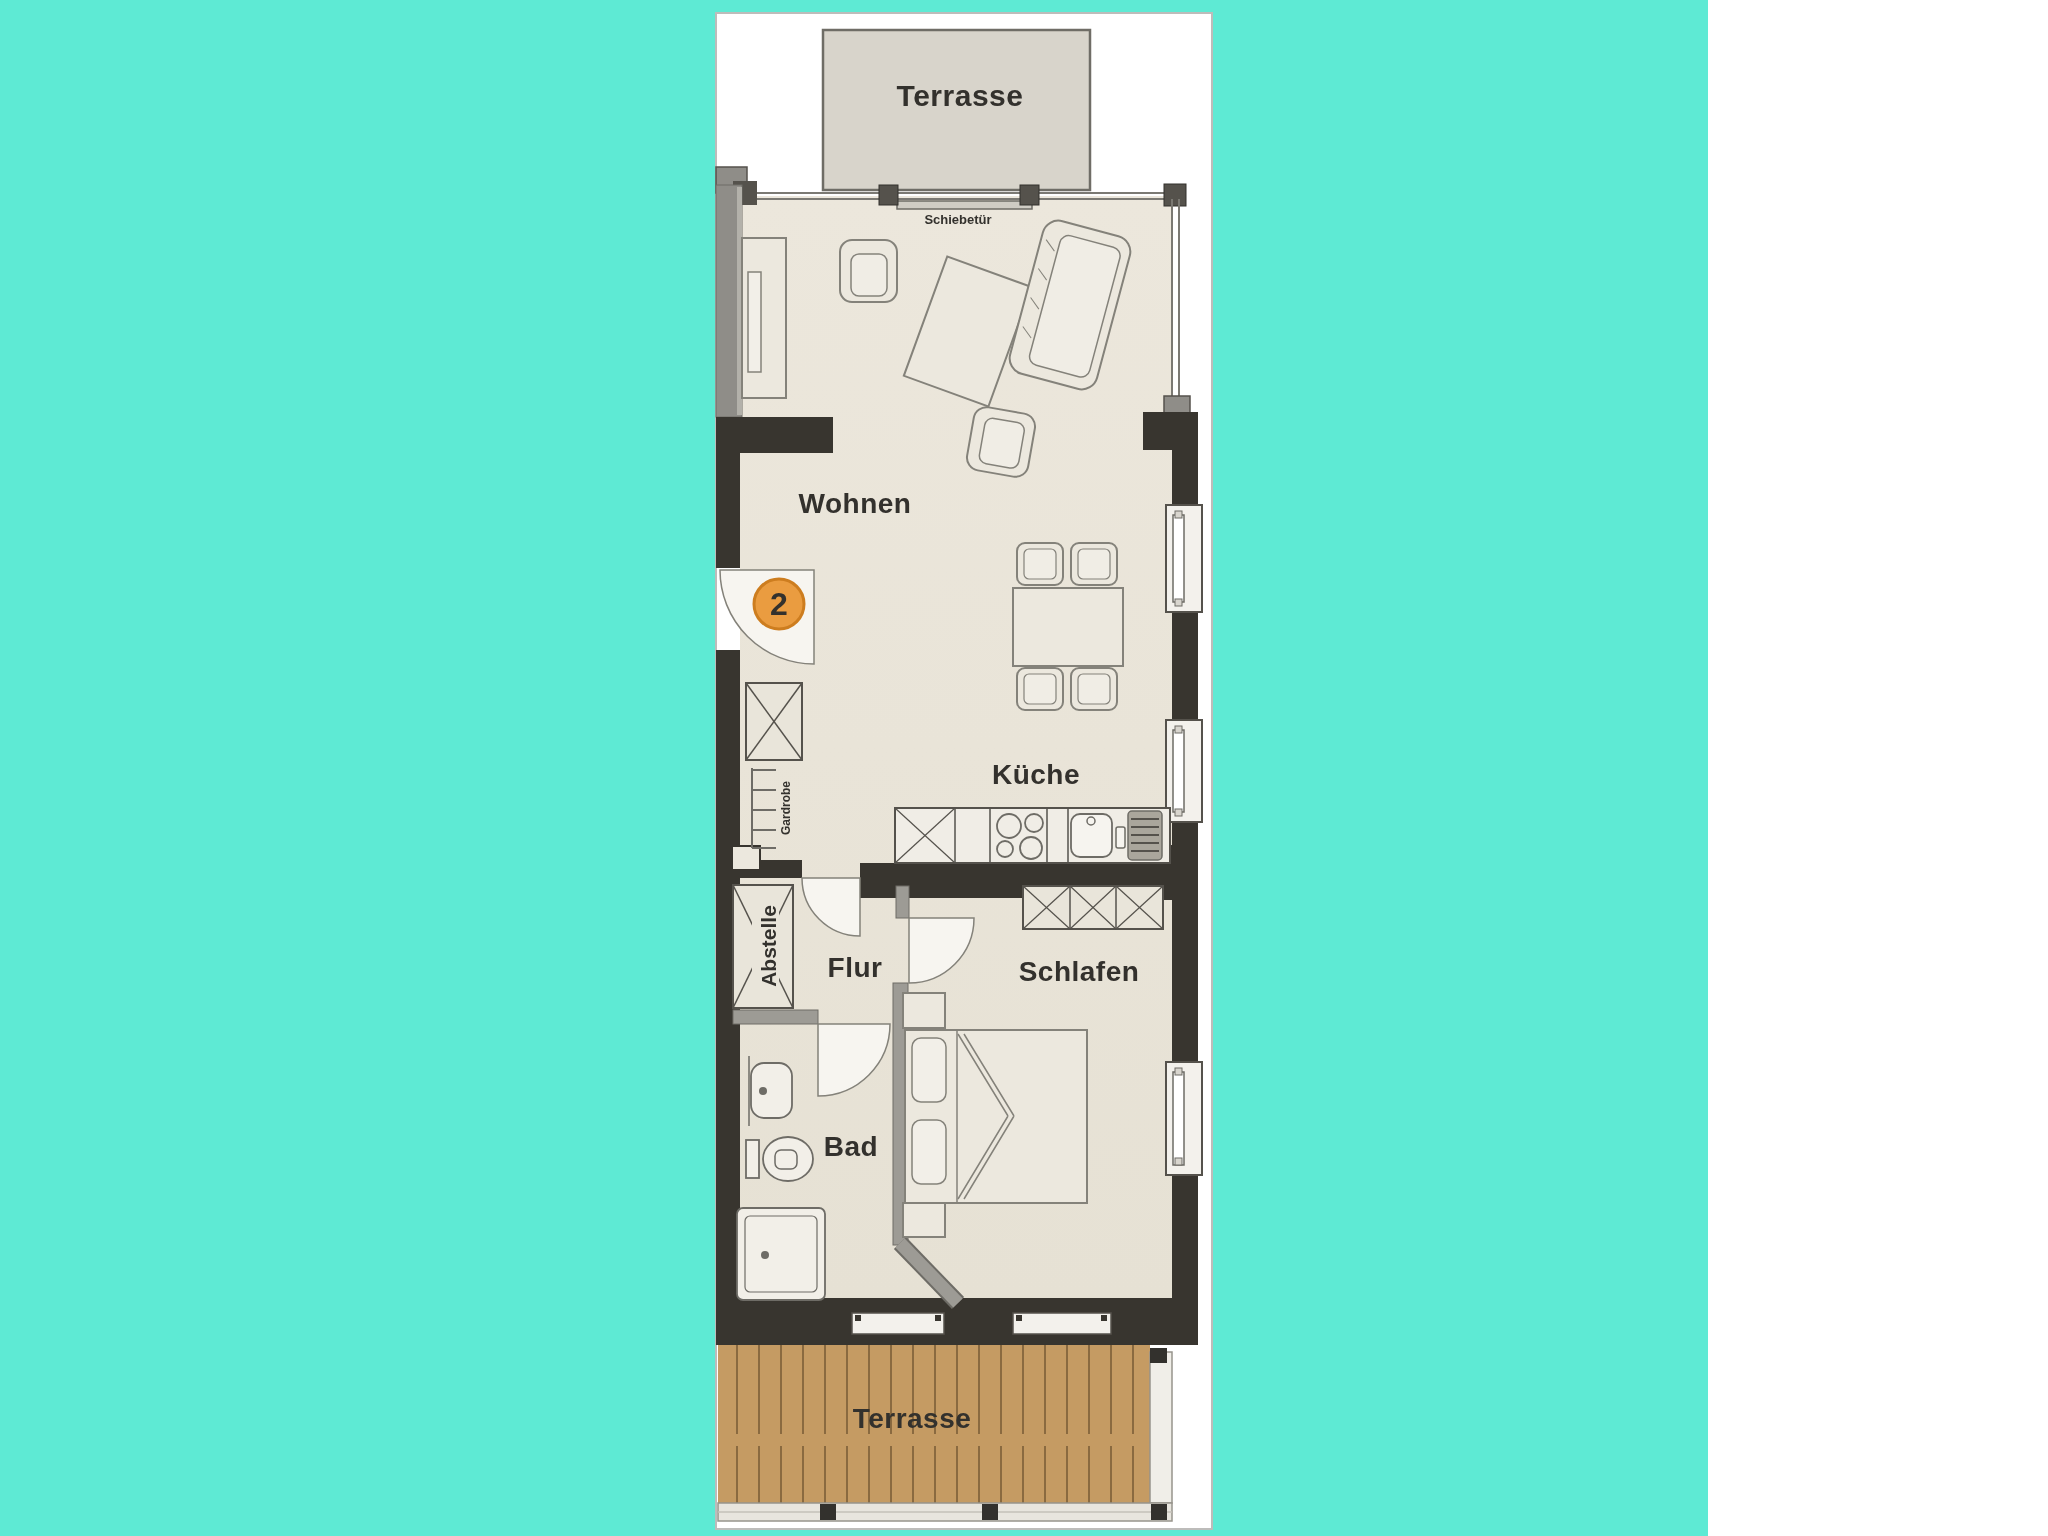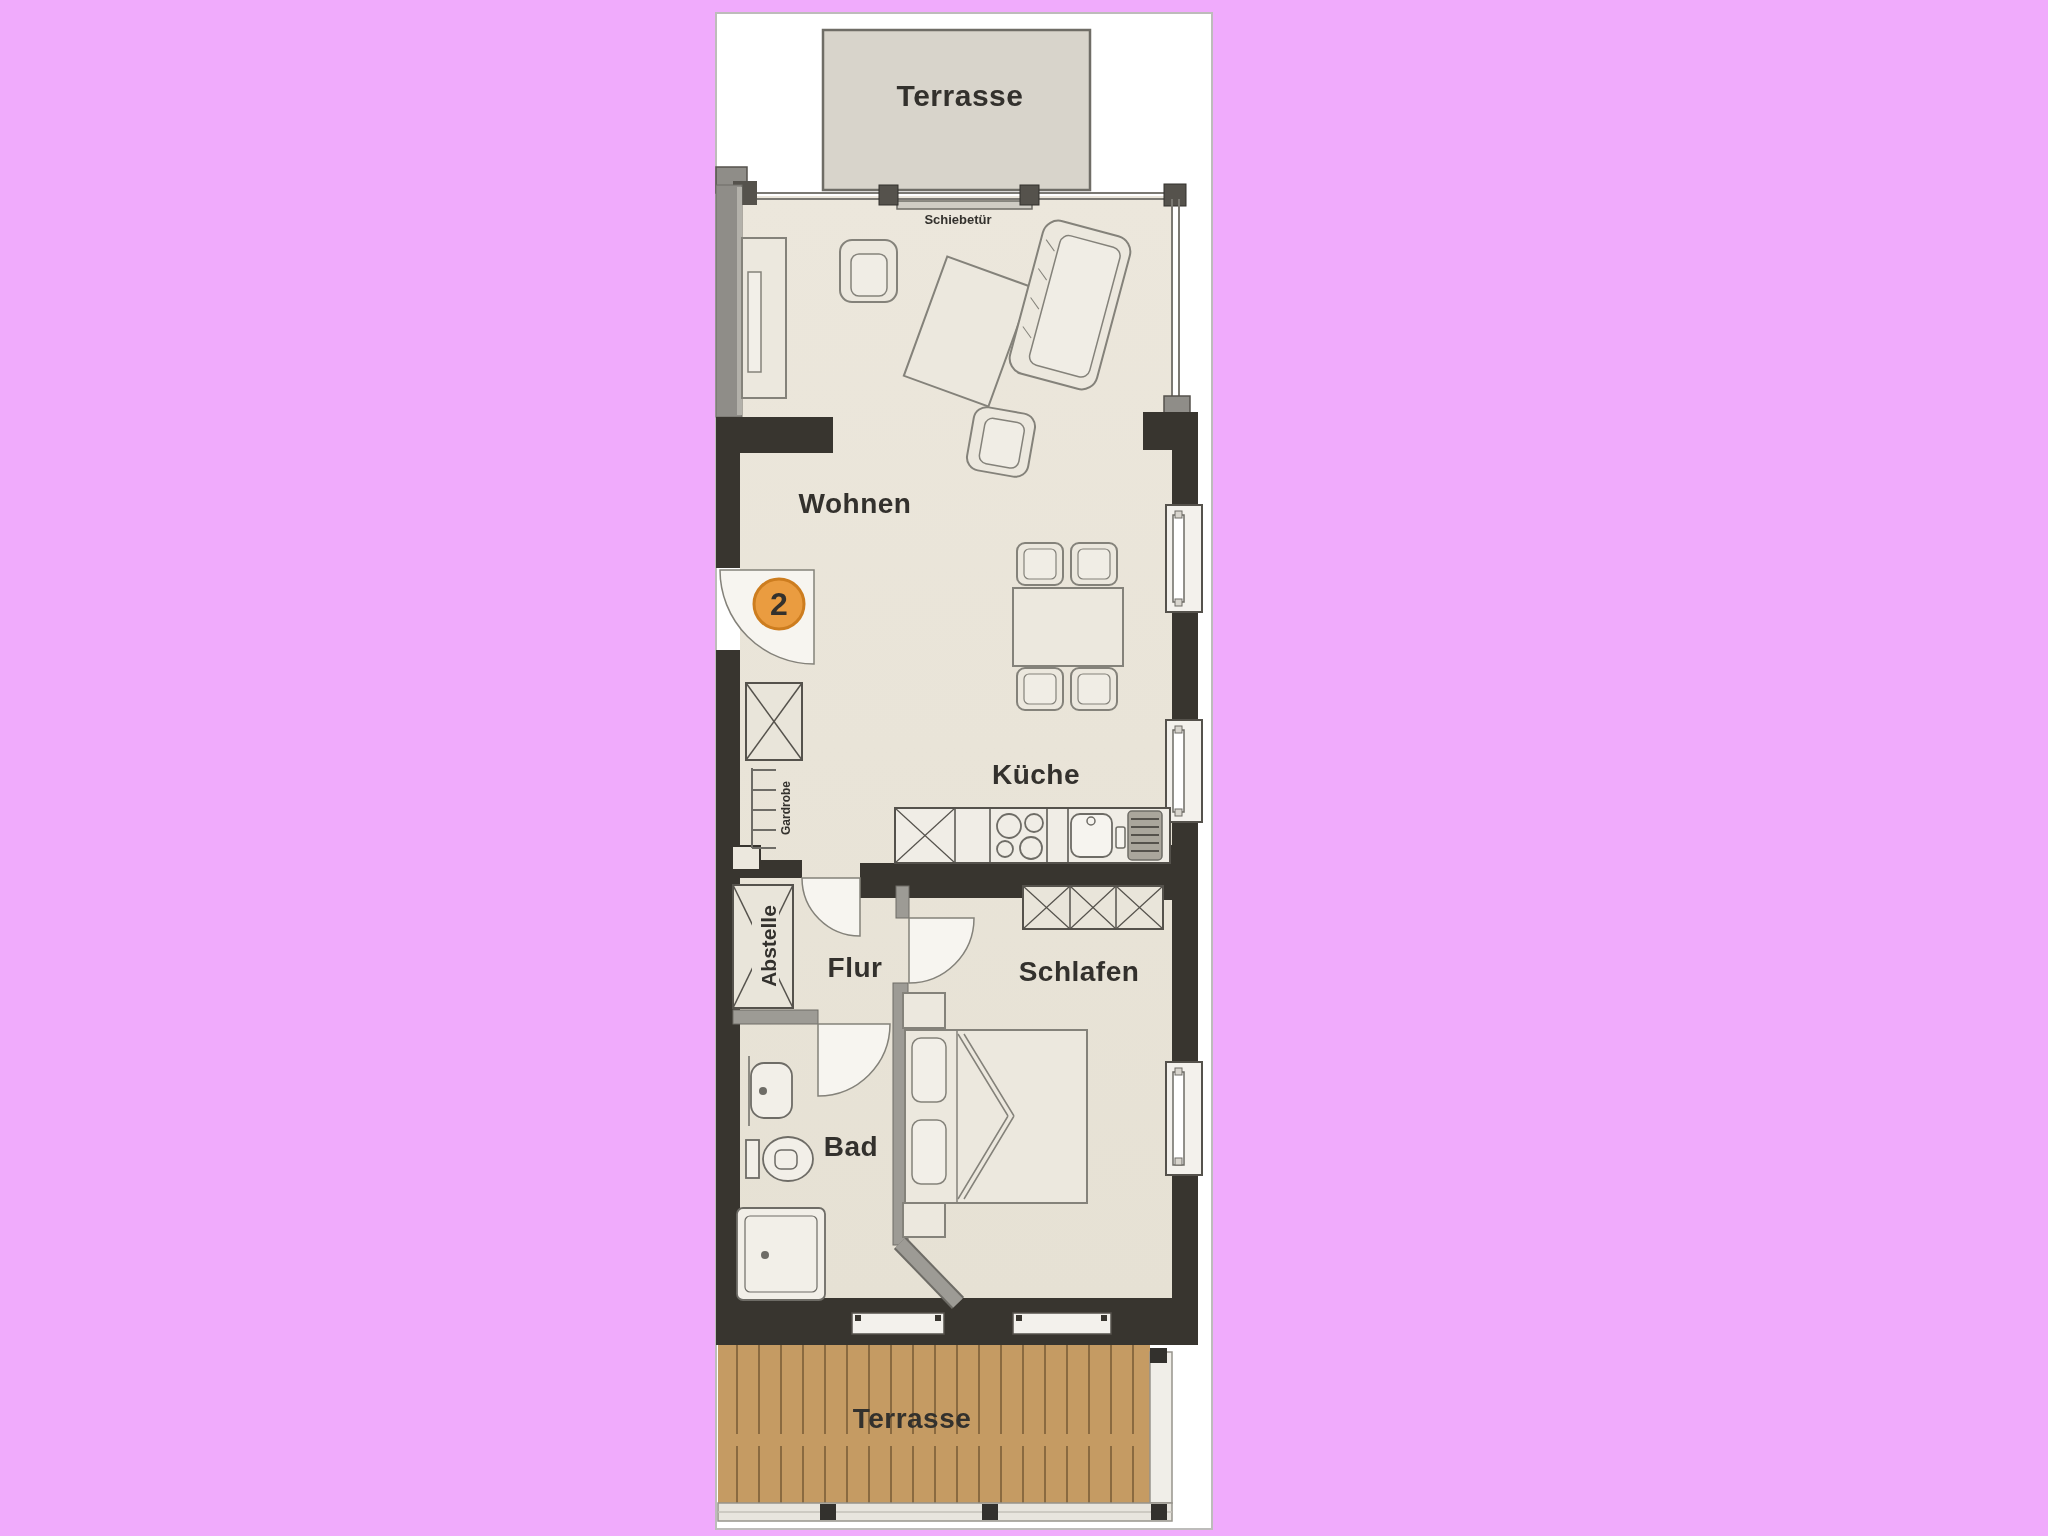--- a/index.html
+++ b/index.html
@@ -13,21 +13,21 @@
     --closet-line:#55524c;
     --terrace-gray:#d8d4cb;
     --wood:#c59b63;
     --wood-line:#8a6a40;
     --accent:#ea9c40;
     --accent-ring:#cd7d1f;
     --ink:#33312d;
     --page-border:#bdbcba;
   }
   html,body{margin:0;padding:0;background:#ffffff;}
-  .stage{position:relative;width:2048px;height:1536px;background:#f0abfc;overflow:hidden;}
+  .stage{position:relative;width:1708px;height:1536px;background:#5eead4;overflow:hidden;}
   svg{position:absolute;left:0;top:0;}
   text{font-family:"Liberation Sans","DejaVu Sans",sans-serif;fill:var(--ink);}
   .room-lbl{font-size:28px;font-weight:bold;letter-spacing:.5px;}
   .big-lbl{font-size:30px;font-weight:bold;letter-spacing:.5px;}
   .small-lbl{font-size:13px;font-weight:bold;}
   .tiny-lbl{font-size:12px;font-weight:bold;}
   .mid-lbl{font-size:21px;font-weight:bold;}
   .badge-lbl{font-size:32px;font-weight:bold;}
 </style>
 </head>

